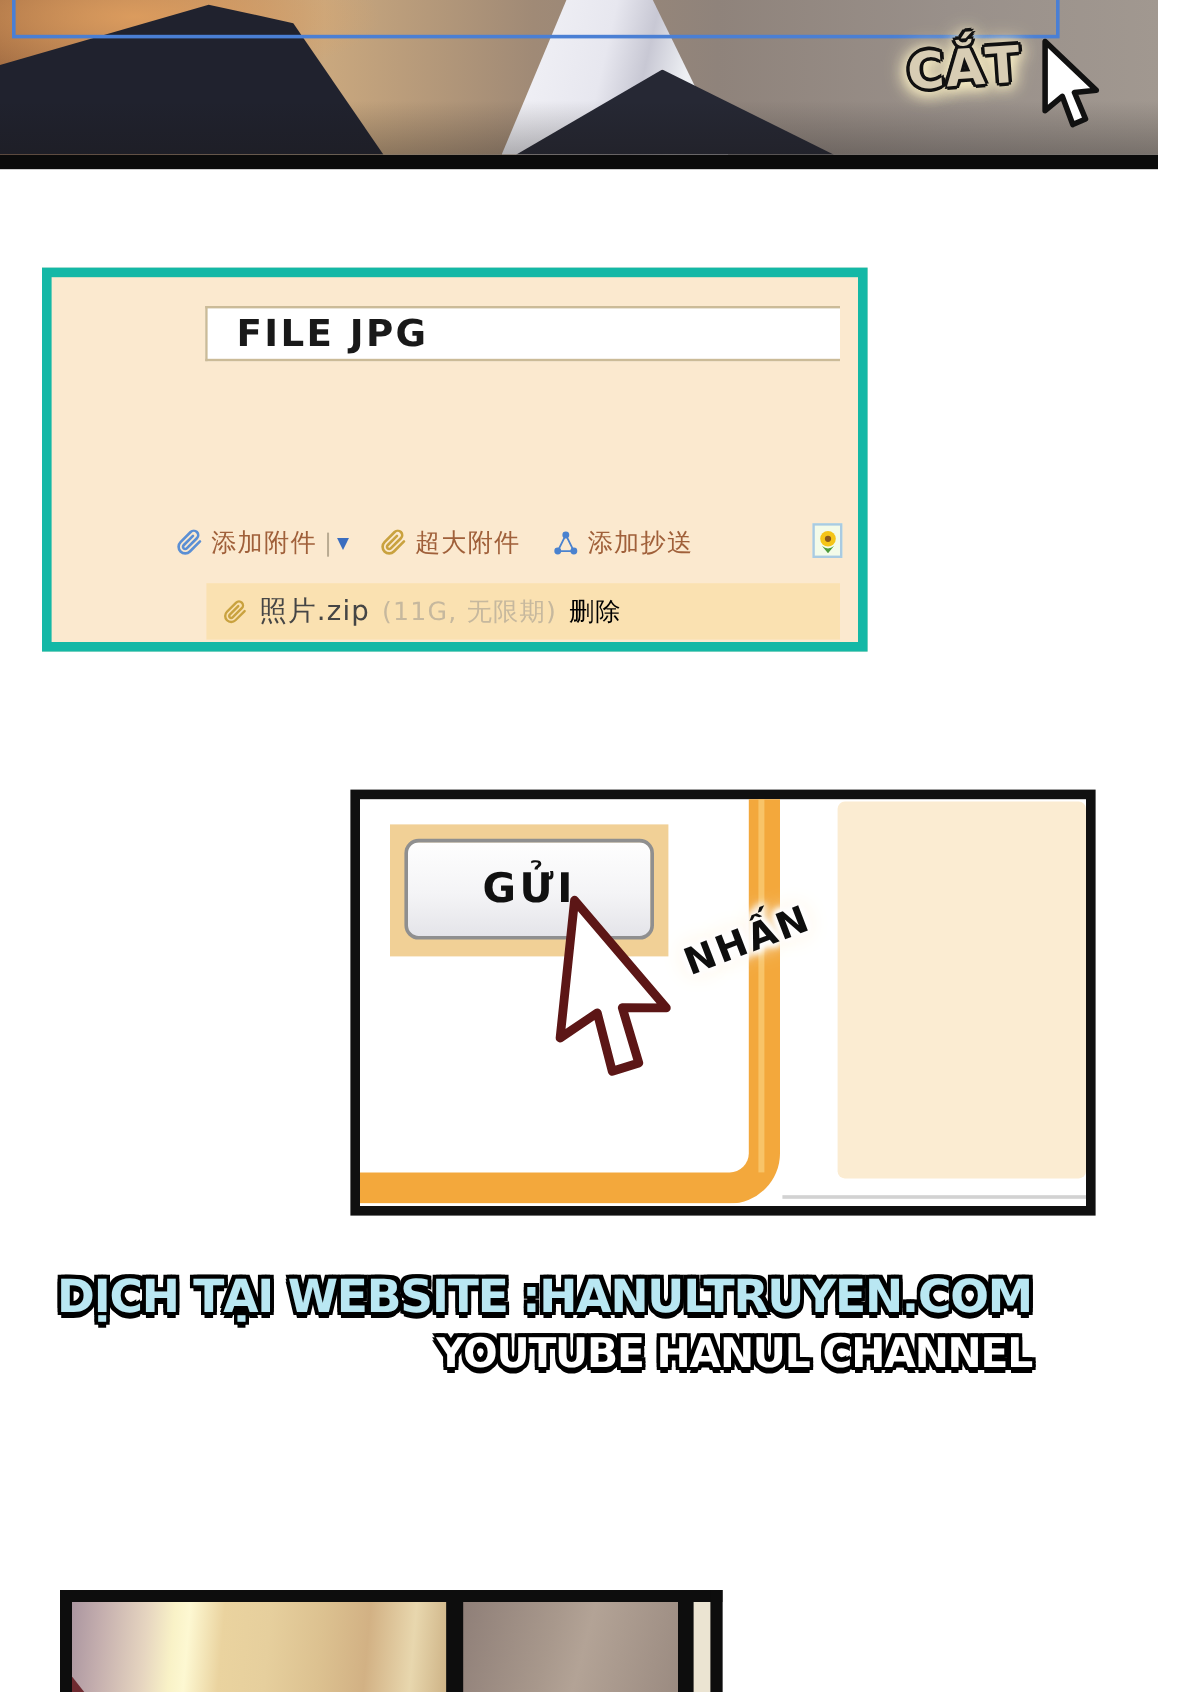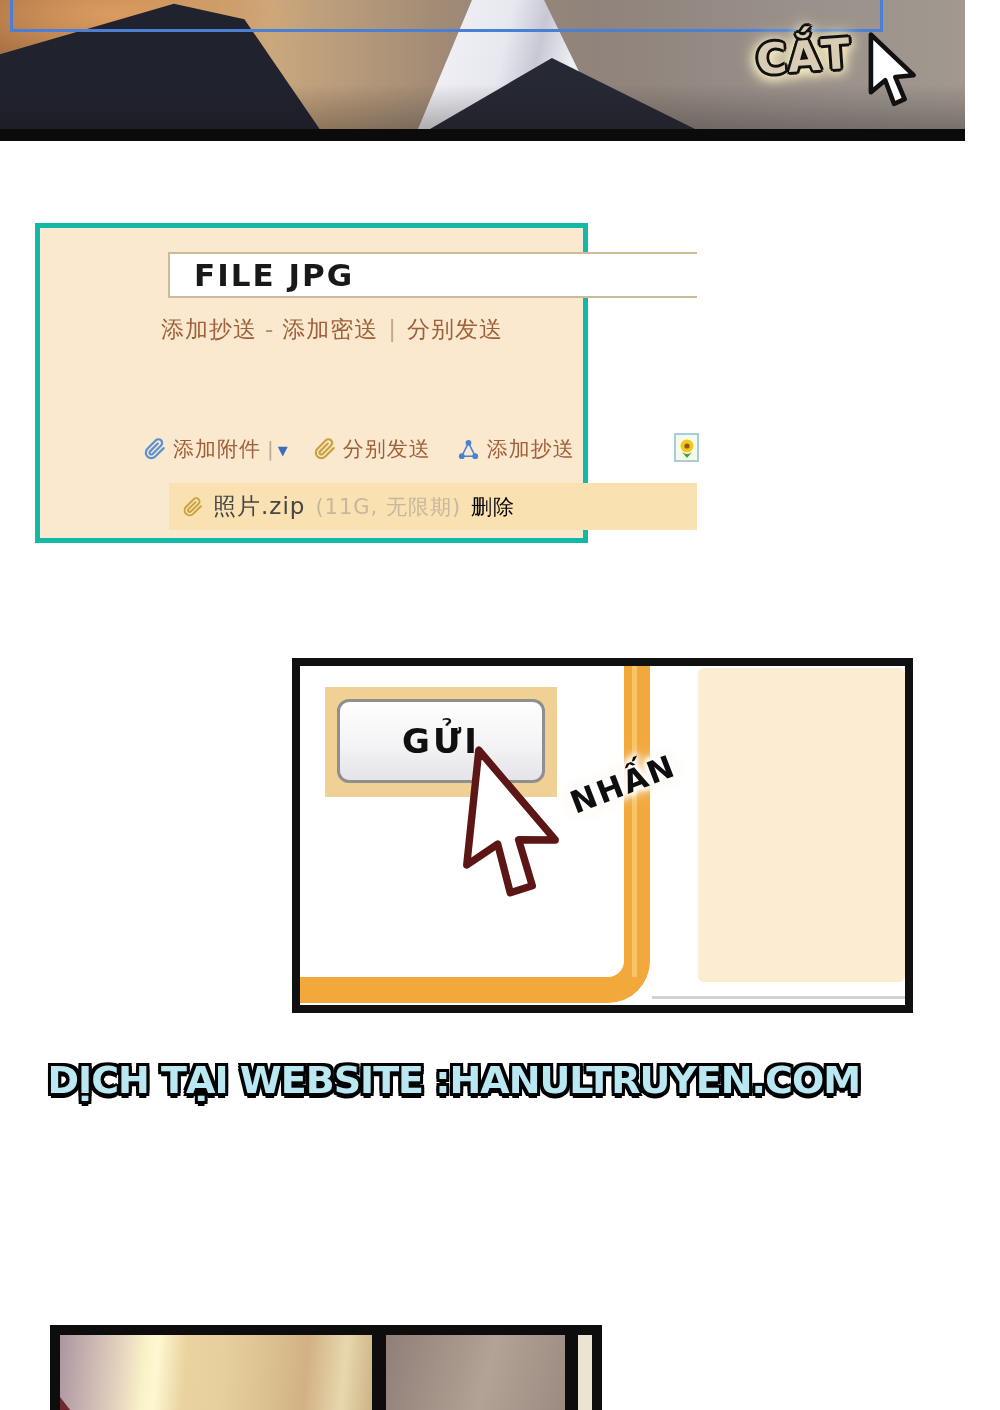--- a/index.html
+++ b/index.html
@@ -26,22 +26,22 @@
   .selection-rect{position:absolute;left:10px;top:-16px;width:867px;height:42px;
     border:3px solid #4a7fd4;z-index:4;}
   .cut-caption{position:absolute;left:756px;top:32px;z-index:5;
     font-size:42px;font-weight:800;letter-spacing:1px;color:#d8cdb4;transform:rotate(-4deg);
     text-shadow:-2px -2px 0 #111,2px -2px 0 #111,-2px 2px 0 #111,2px 2px 0 #111,
       0 -3px 0 #111,0 3px 0 #111,-3px 0 0 #111,3px 0 0 #111,
       0 0 10px #f7eec9,0 0 16px #f7eec9,0 0 22px #f3e7bb,4px 4px 12px #f3e7bb,-4px 4px 12px #f3e7bb;}
   .cursor-top{position:absolute;left:864px;top:32px;width:60px;height:79px;z-index:6;}
 
   
-  .email-panel{position:absolute;left:35px;top:223px;width:553px;height:320px;
-    box-sizing:border-box;border:5px solid #14b8a6;background:#fbe9cf;}
+  .email-panel{position:absolute;left:35px;top:223px;width:688px;height:320px;
+    box-sizing:border-box;border:8px solid #14b8a6;background:#fbe9cf;}
   .email-inner{position:absolute;left:0;top:0;width:657px;height:302px;}
   .field{position:absolute;left:128px;width:529px;height:46px;box-sizing:border-box;
     background:#fff;border:2px solid #cbbb98;border-right:none;
     font-size:31px;font-weight:700;color:#191919;line-height:42px;padding-left:24px;letter-spacing:2px;}
   .field.to{top:24px;}
   .field.subject{top:130px;}
   .links-row{position:absolute;left:121px;top:86px;font-size:23px;letter-spacing:1px;color:#a0603a;white-space:nowrap;}
   .links-row .sep{color:#b98a5e;padding:0 8px;}
   .links-row .pipe{color:#c2a888;padding:0 10px;}
   .toolbar{position:absolute;left:104px;top:203px;height:36px;display:flex;align-items:center;white-space:nowrap;}
@@ -117,40 +117,37 @@
     <svg class="cursor-top" viewBox="0 0 26 34">
       <path d="M3 1 L3 26 L9.2 20.8 L13 31 L17.6 29 L13.6 19.4 L21.5 18.6 Z" fill="#ffffff" stroke="#111111" stroke-width="2" stroke-linejoin="round"></path>
     </svg>
   </div>
 
   <div class="email-panel">
     <div class="email-inner">
 
       <div class="field to">FILE JPG</div>
 
-      <div class="links-row">
-        <span>添加抄送</span><span class="sep">-</span><span>添加密送</span><span class="pipe">|</span><span>分别发送</span>
-      </div>
 
 
       <div class="toolbar">
         <div class="tb-item">
           <svg class="icon-svg" width="22" height="22" viewBox="0 0 24 24">
             <path d="M21.44 11.05l-9.19 9.19a6 6 0 0 1-8.49-8.49l9.19-9.19a4 4 0 0 1 5.66 5.66l-9.2 9.19a2 2 0 0 1-2.83-2.83l8.49-8.48" fill="none" stroke="#5b8fd4" stroke-width="2.4" stroke-linecap="round"></path>
           </svg>
           <span class="tb-label">添加附件</span>
         </div>
         <span class="tb-pipe">|</span>
         <span class="tb-caret">▼</span>
         <div class="tb-gap"></div>
         <div class="tb-item">
           <svg class="icon-svg" width="22" height="22" viewBox="0 0 24 24">
             <path d="M21.44 11.05l-9.19 9.19a6 6 0 0 1-8.49-8.49l9.19-9.19a4 4 0 0 1 5.66 5.66l-9.2 9.19a2 2 0 0 1-2.83-2.83l8.49-8.48" fill="none" stroke="#c9a23f" stroke-width="2.4" stroke-linecap="round"></path>
           </svg>
-          <span class="tb-label">分别发送</span>
+          <span class="tb-label">超大附件</span>
         </div>
         <div class="tb-gap"></div>
         <div class="tb-item">
           <svg class="icon-svg" width="23" height="23" viewBox="0 0 24 24">
             <circle cx="12" cy="5" r="3" fill="#4a82cf"></circle>
             <circle cx="5" cy="19" r="3" fill="#4a82cf"></circle>
             <circle cx="19" cy="19" r="3" fill="#4a82cf"></circle>
             <path d="M12 5 L5 19 M12 5 L19 19 M5 19 L19 19" stroke="#4a82cf" stroke-width="1.6" fill="none"></path>
           </svg>
           <span class="tb-label">添加抄送</span>
@@ -185,20 +182,21 @@
     <div class="send-frame"></div>
     <div class="send-button">GỬI</div>
     <svg class="cursor-send" viewBox="0 0 26 34">
       <path d="M3 1 L3 26 L9.2 20.8 L13 31 L17.6 29 L13.6 19.4 L21.5 18.6 Z" fill="#ffffff" stroke="#5c1616" stroke-width="1.6" stroke-linejoin="round"></path>
     </svg>
     <div class="nhan-caption">NHẤN</div>
   </div>
 
   <div class="credits">
     <div class="credit-line credit-1">DỊCH TẠI WEBSITE :HANULTRUYEN.COM</div>
+    <div class="credit-line credit-2">YOUTUBE HANUL CHANNEL</div>
   </div>
 
   <div class="bottom-panel">
     <div class="bp-inner">
       <div class="bp-left">
         <div class="bp-wedge"></div>
       </div>
       <div class="bp-div1"></div>
       <div class="bp-mid"></div>
       <div class="bp-div2"></div>

